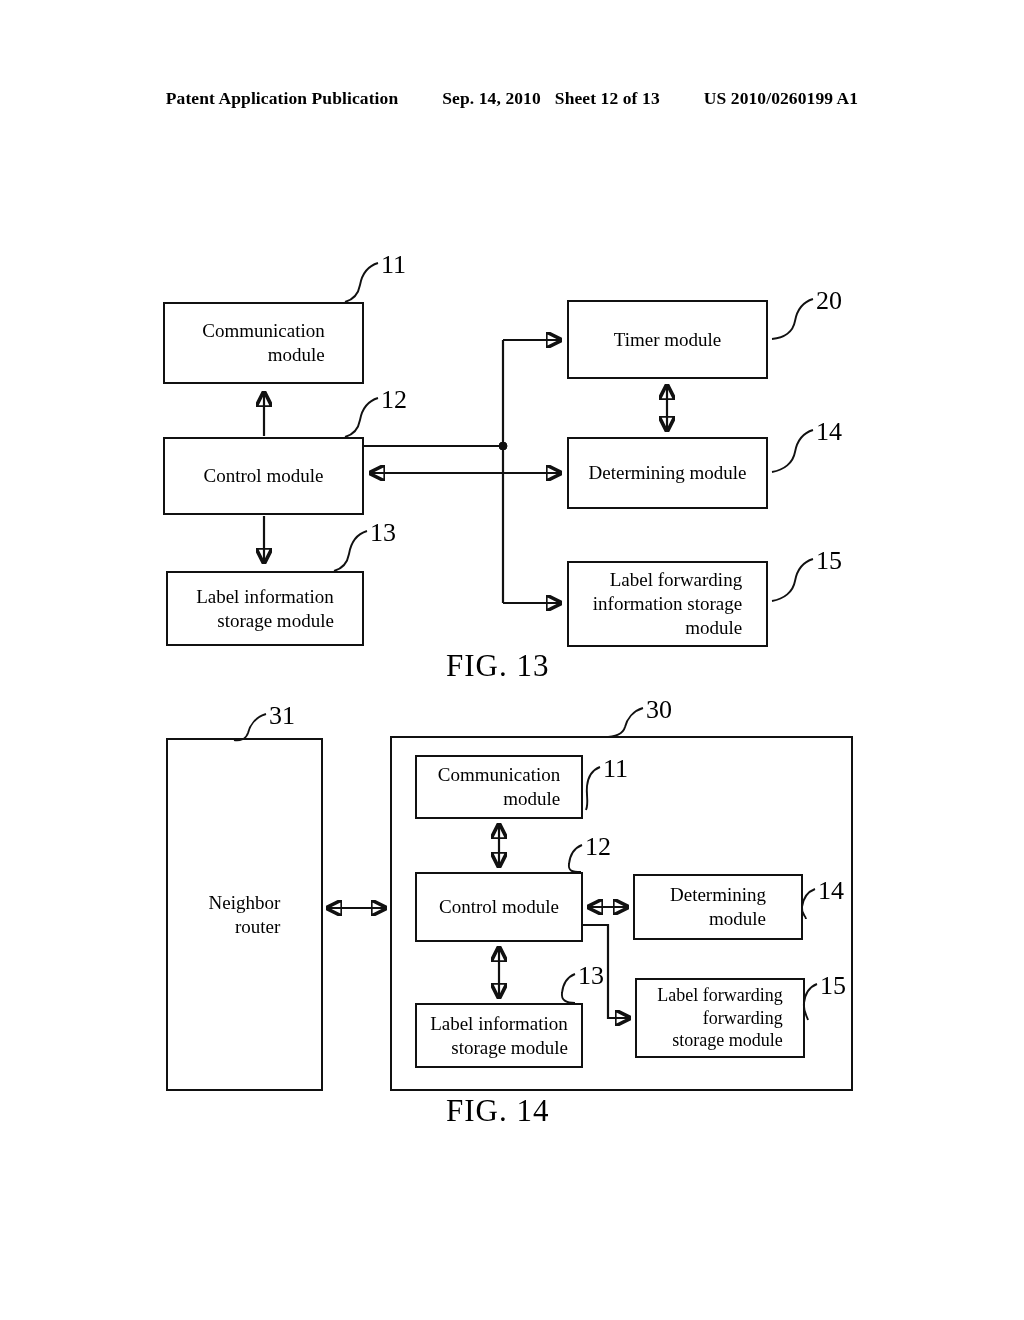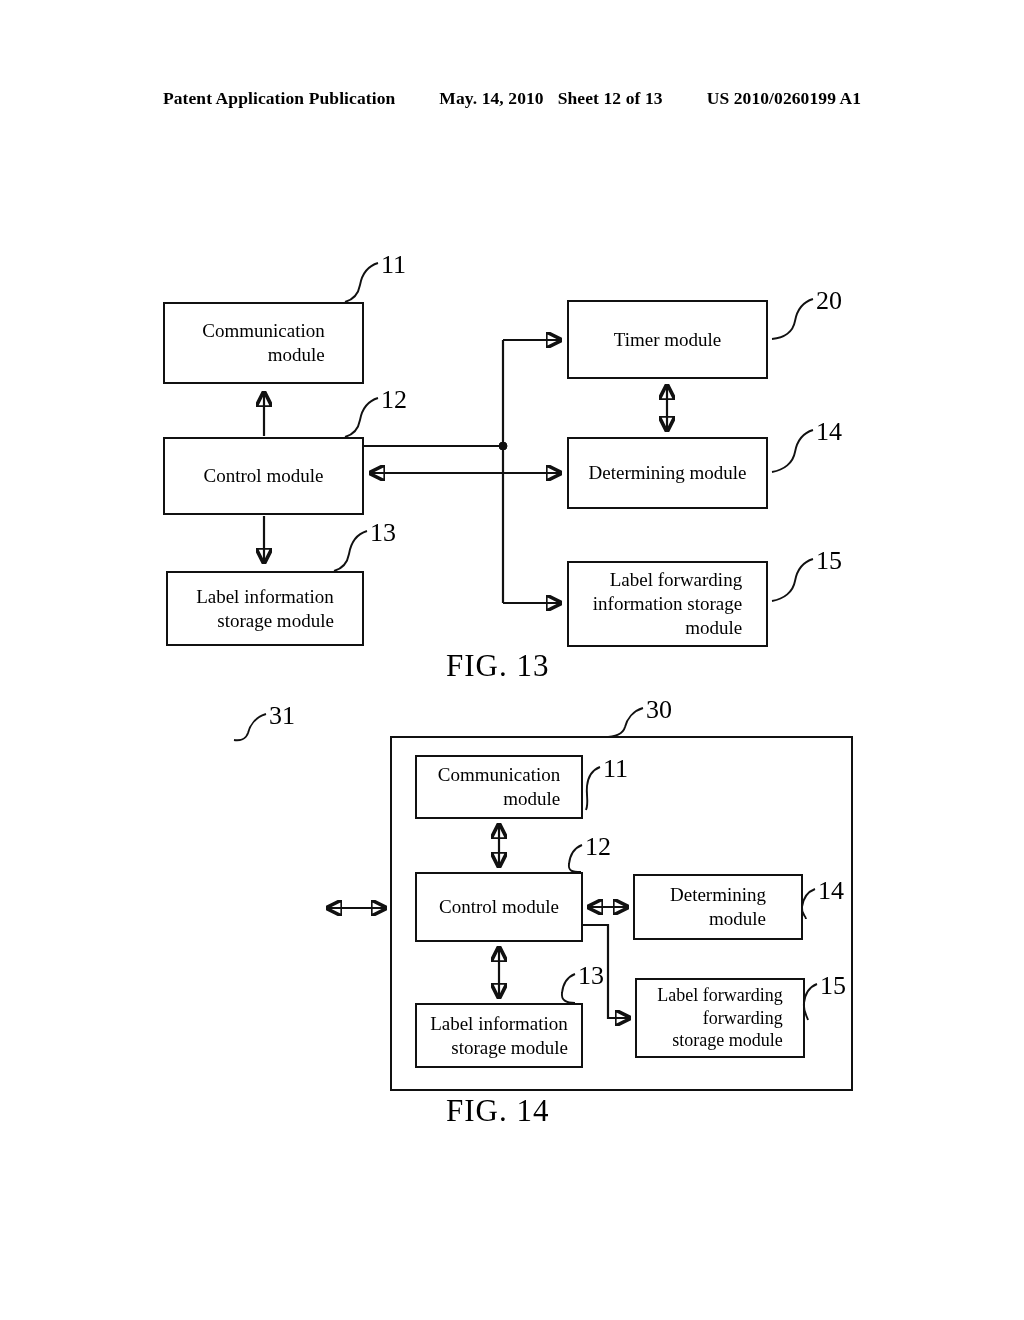--- a/index.html
+++ b/index.html
@@ -103,21 +103,21 @@
     stroke-width: 1;
   }
 </style>
 </head>
 <body>
 
 <div class="page">
 
   <div class="header">
     <span class="h-pub">Patent Application Publication</span>
-    <span class="h-date">May. 14, 2010</span>
+    <span class="h-date">Sep. 14, 2010</span>
     <span class="h-sheet">Sheet 12 of 13</span>
     <span class="h-num">US 2010/0260199 A1</span>
   </div>
 
   <div class="box" style="left:163px; top:302px; width:201px; height:82px;">
     <span>
       <span>Communication</span><br>
       <span>module</span>
     </span>
   </div>
@@ -151,20 +151,26 @@
 
   <div class="refnum" style="left:381px; top:252px;">11</div>
   <div class="refnum" style="left:381px; top:387px;">12</div>
   <div class="refnum" style="left:370px; top:520px;">13</div>
   <div class="refnum" style="left:816px; top:288px;">20</div>
   <div class="refnum" style="left:816px; top:419px;">14</div>
   <div class="refnum" style="left:816px; top:548px;">15</div>
 
   <div class="figcap" style="left:446px; top:648px;">FIG. 13</div>
 
+  <div class="box" style="left:166px; top:738px; width:157px; height:353px;">
+    <span>
+      <span>Neighbor</span><br>
+      <span>router</span>
+    </span>
+  </div>
 
   <div class="box outer" style="left:390px; top:736px; width:463px; height:355px;"></div>
 
   <div class="box" style="left:415px; top:755px; width:168px; height:64px;">
     <span>
       <span>Communication</span><br>
       <span>module</span>
     </span>
   </div>
 

